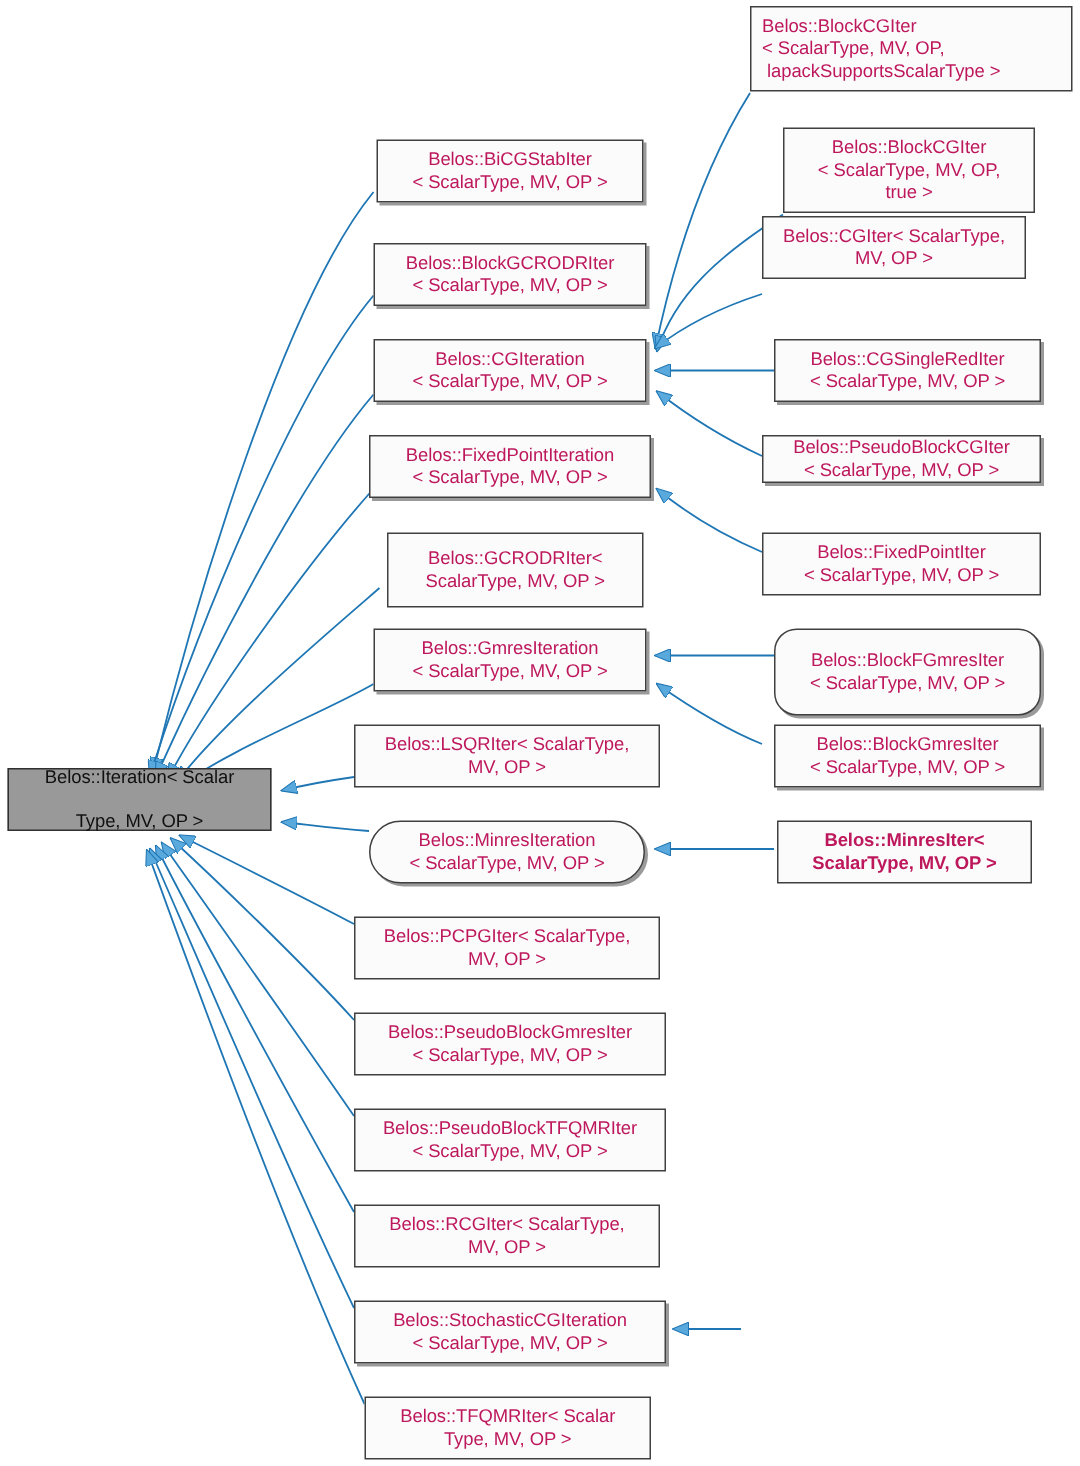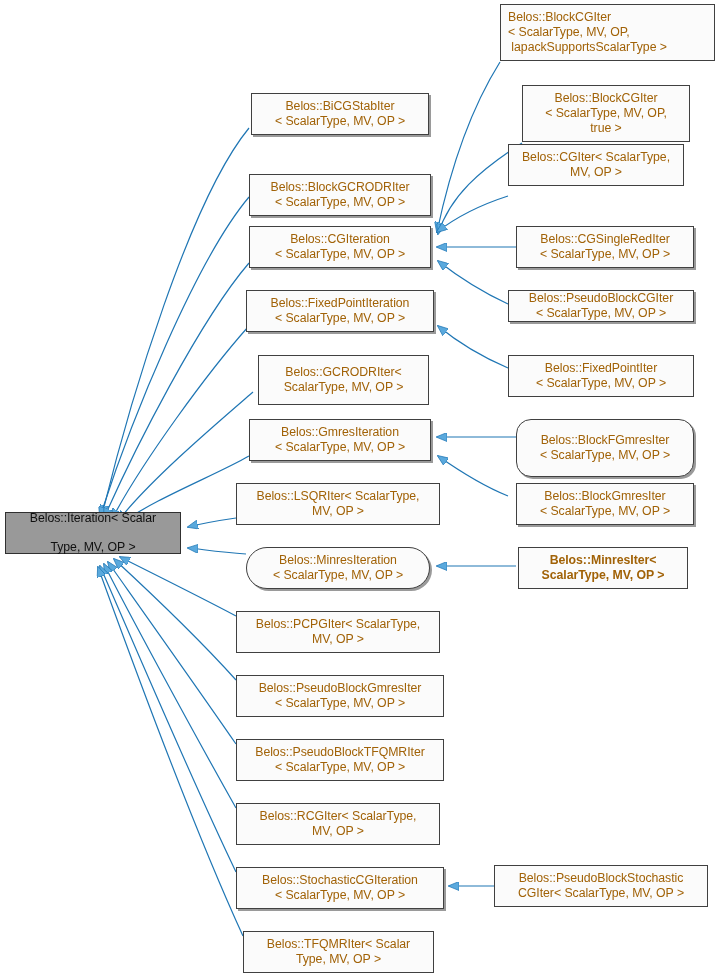--- a/index.html
+++ b/index.html
@@ -21,21 +21,21 @@
     left: 0; top: 0;
     width: 720px;
     height: 977px;
     pointer-events: none;
   }
   .node {
     position: absolute;
     box-sizing: border-box;
     border: 1px solid #404040;
     background: #fbfbfb;
-    color: #a16207;
+    color: #be185d;
     font-size: 12.3px;
     line-height: 15px;
     text-align: center;
     display: flex;
     flex-direction: column;
     align-items: center;
     justify-content: center;
     white-space: pre;
     letter-spacing: -0.05px;
   }
@@ -104,21 +104,21 @@
   <div class="node root" style="left:5px; top:512px; width:176px; height:42px;">
     <span class="ln">Belos::Iteration&lt; Scalar</span>
     <span class="ln">Type, MV, OP &gt;</span>
   </div>
 
   <div class="node shadow" style="left:251px; top:93px; width:178px; height:42px;">
     <span class="ln">Belos::BiCGStabIter</span>
     <span class="ln">&lt; ScalarType, MV, OP &gt;</span>
   </div>
 
-  <div class="node shadow" style="left:249px; top:174px; width:182px; height:42px;">
+  <div class="node shadow" style="left:249px; top:162px; width:182px; height:42px;">
     <span class="ln">Belos::BlockGCRODRIter</span>
     <span class="ln">&lt; ScalarType, MV, OP &gt;</span>
   </div>
 
   <div class="node shadow" style="left:249px; top:226px; width:182px; height:42px;">
     <span class="ln">Belos::CGIteration</span>
     <span class="ln">&lt; ScalarType, MV, OP &gt;</span>
   </div>
 
   <div class="node shadow" style="left:246px; top:290px; width:188px; height:42px;text-align:right;">
@@ -216,18 +216,14 @@
   <div class="node shadow" style="left:516px; top:483px; width:178px; height:42px;">
     <span class="ln">Belos::BlockGmresIter</span>
     <span class="ln">&lt; ScalarType, MV, OP &gt;</span>
   </div>
 
   <div class="node" style="left:518px; top:547px; width:170px; height:42px;font-weight:bold;">
     <span class="ln">Belos::MinresIter&lt;</span>
     <span class="ln">ScalarType, MV, OP &gt;</span>
   </div>
 
-  <div class="node" style="left:494px; top:865px; width:214px; height:42px;">
-    <span class="ln">Belos::PseudoBlockStochastic</span>
-    <span class="ln">CGIter&lt; ScalarType, MV, OP &gt;</span>
-  </div>
 
 </div>
 
 </body></html>

